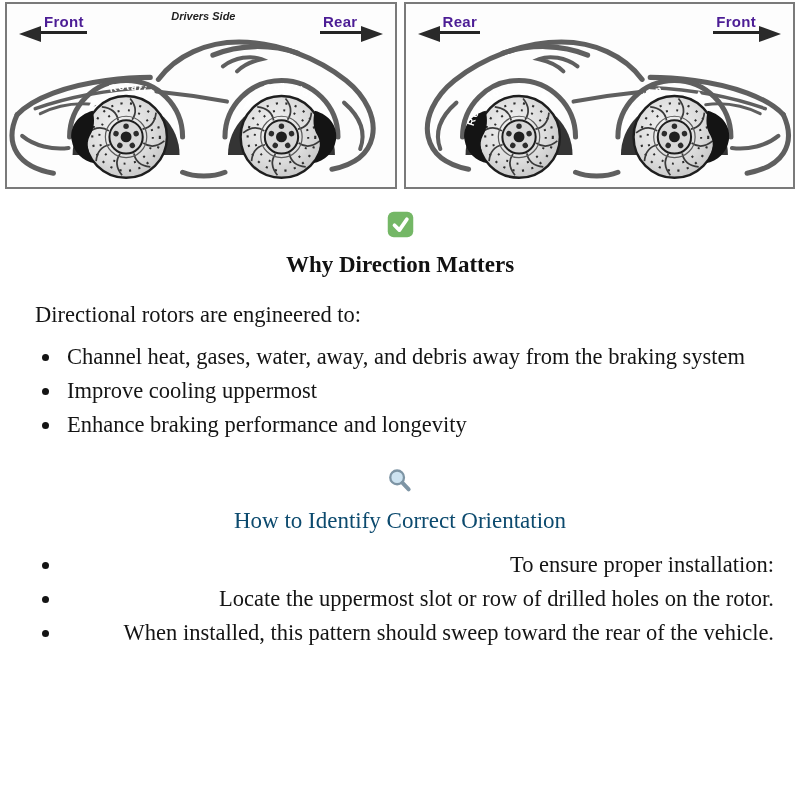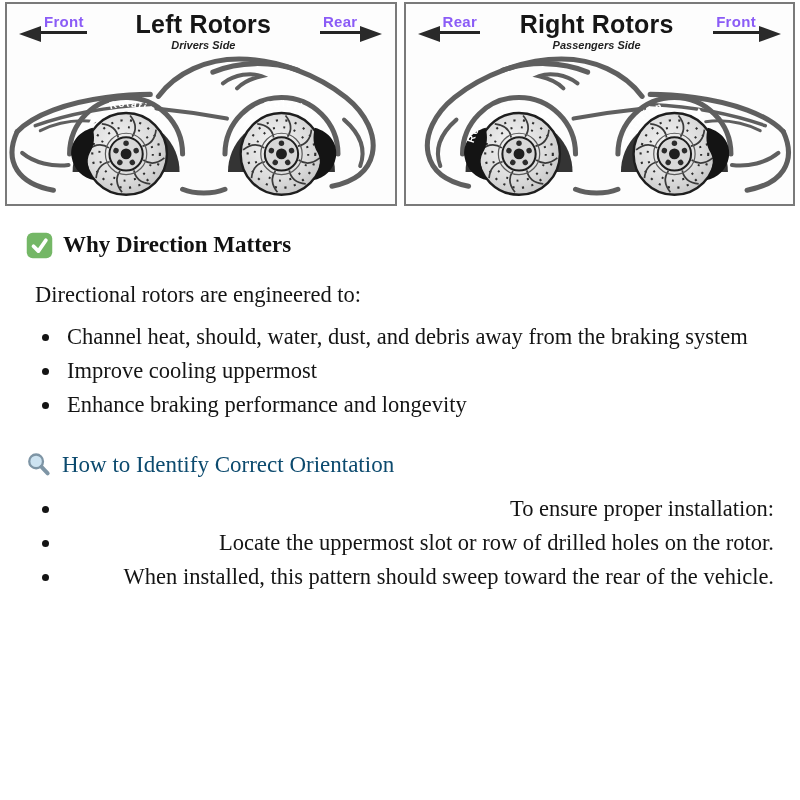--- a/index.html
+++ b/index.html
@@ -3,36 +3,36 @@
 <meta charset="utf-8">
 <style>
   html,body{margin:0;padding:0;background:#ffffff;}
   body{width:800px;font-family:"Liberation Serif",serif;color:#141414;}
 
   
   .figure{display:flex;gap:7px;padding:2px 5px 0;}
   .panel{flex:1;border:2.5px solid #7a7a7a;background:#fdfdfd;overflow:hidden;}
   .panel-header{display:flex;justify-content:space-between;align-items:flex-start;padding:9px 12px 0;}
   .dir{display:flex;align-items:flex-end;font-family:"Liberation Sans",sans-serif;
-       font-weight:bold;font-size:15px;color:#8b5cf6;}
+       font-weight:bold;font-size:15px;color:#4c1d95;}
   .dir .lbl{border-bottom:3px solid #242424;padding:0 3px 1px;letter-spacing:.3px;}
   .arrow{width:0;height:0;border-top:8px solid transparent;border-bottom:8px solid transparent;margin-bottom:-8px;}
   .arrow.left{border-right:22px solid #2a2a2a;}
   .arrow.right{border-left:22px solid #2a2a2a;}
   .titles{text-align:center;font-family:"Liberation Sans",sans-serif;margin-top:-3px;}
   .title{font-size:25px;font-weight:bold;color:#161616;letter-spacing:.2px;}
   .subtitle{font-size:11px;font-weight:bold;font-style:italic;color:#222;}
   .car-svg{display:block;width:100%;height:auto;}
   .rot{font-family:"Liberation Sans",sans-serif;font-size:10px;font-weight:bold;
        fill:#ffffff;letter-spacing:1.3px;}
 
   
   .content{padding:0 26px 8px;max-width:760px;font-size:22.5px;line-height:34px;}
   .intro{margin:13px 0 0;}
-  h2.sec{font-size:23px;margin:22px 0 0;font-weight:bold;display:flex;align-items:center;gap:10px;line-height:34px;color:#111;}
+  h2.sec{font-size:23px;margin:22px 0 0;font-weight:bold;display:flex;align-items:center;gap:10px;line-height:34px;color:#111;flex-direction:column;}
   h2.sec.light{font-weight:normal;margin-top:26px;color:#0c4a6e;}
   .lead{margin:16px 9px 0;}
   ul.bullets{margin:8px 0 0;padding-left:36px;}
   ul.bullets li{padding-left:5px;}
   ul.bullets.second{margin-top:10px;text-align:right;}
   .emoji{display:inline-flex;flex:none;}
 </style>
 </head>
 <body>
 
@@ -98,21 +98,20 @@
 
 <div class="figure">
 
   <div class="panel">
     <div class="panel-header">
       <div class="dir">
         <span class="arrow left"></span>
         <span class="lbl">Front</span>
       </div>
       <div class="titles">
-        <div class="title">Left Rotors</div>
         <div class="subtitle">Drivers Side</div>
       </div>
       <div class="dir">
         <span class="lbl">Rear</span>
         <span class="arrow right"></span>
       </div>
     </div>
 
     <svg class="car-svg" viewBox="0 0 384 152">
       <use href="#carBody"></use>
@@ -131,24 +130,20 @@
         <text class="rot"><textPath href="#arcTextL" startOffset="4">Rotation</textPath></text>
       </g>
     </svg>
   </div>
 
   <div class="panel">
     <div class="panel-header">
       <div class="dir">
         <span class="arrow left"></span>
         <span class="lbl">Rear</span>
-      </div>
-      <div class="titles">
-        <div class="title">Right Rotors</div>
-        <div class="subtitle">Passengers Side</div>
       </div>
       <div class="dir">
         <span class="lbl">Front</span>
         <span class="arrow right"></span>
       </div>
     </div>
 
     <svg class="car-svg" viewBox="0 0 384 152">
       <use href="#carBody" transform="translate(384,0) scale(-1,1)"></use>
       <g transform="translate(112,102)">
@@ -178,21 +173,21 @@
         <rect x="1" y="1" width="34" height="34" rx="8" fill="#74b766"></rect>
         <path d="M10 19 l6.5 6.5 L26.5 11" stroke="#ffffff" stroke-width="5" fill="none" stroke-linecap="round" stroke-linejoin="round"></path>
       </svg>
     </span>
     <span>Why Direction Matters</span>
   </h2>
 
   <p class="lead">Directional rotors are engineered to:</p>
 
   <ul class="bullets">
-      <li>Channel heat, should, water, dust, and debris away from the braking system</li>
+      <li>Channel heat, gases, water, away, and debris away from the braking system</li>
       <li>Improve cooling uppermost</li>
       <li>Enhance braking performance and longevity</li>
     </ul>
 
   <h2 class="sec light">
     <span class="emoji">
       <svg width="26" height="26" viewBox="0 0 36 36">
         <circle cx="14" cy="13" r="9.5" fill="#cde3f1" stroke="#7e95a5" stroke-width="3.2"></circle>
         <line x1="21.5" y1="20.5" x2="30" y2="29.5" stroke="#7e95a5" stroke-width="5.5" stroke-linecap="round"></line>
       </svg>

